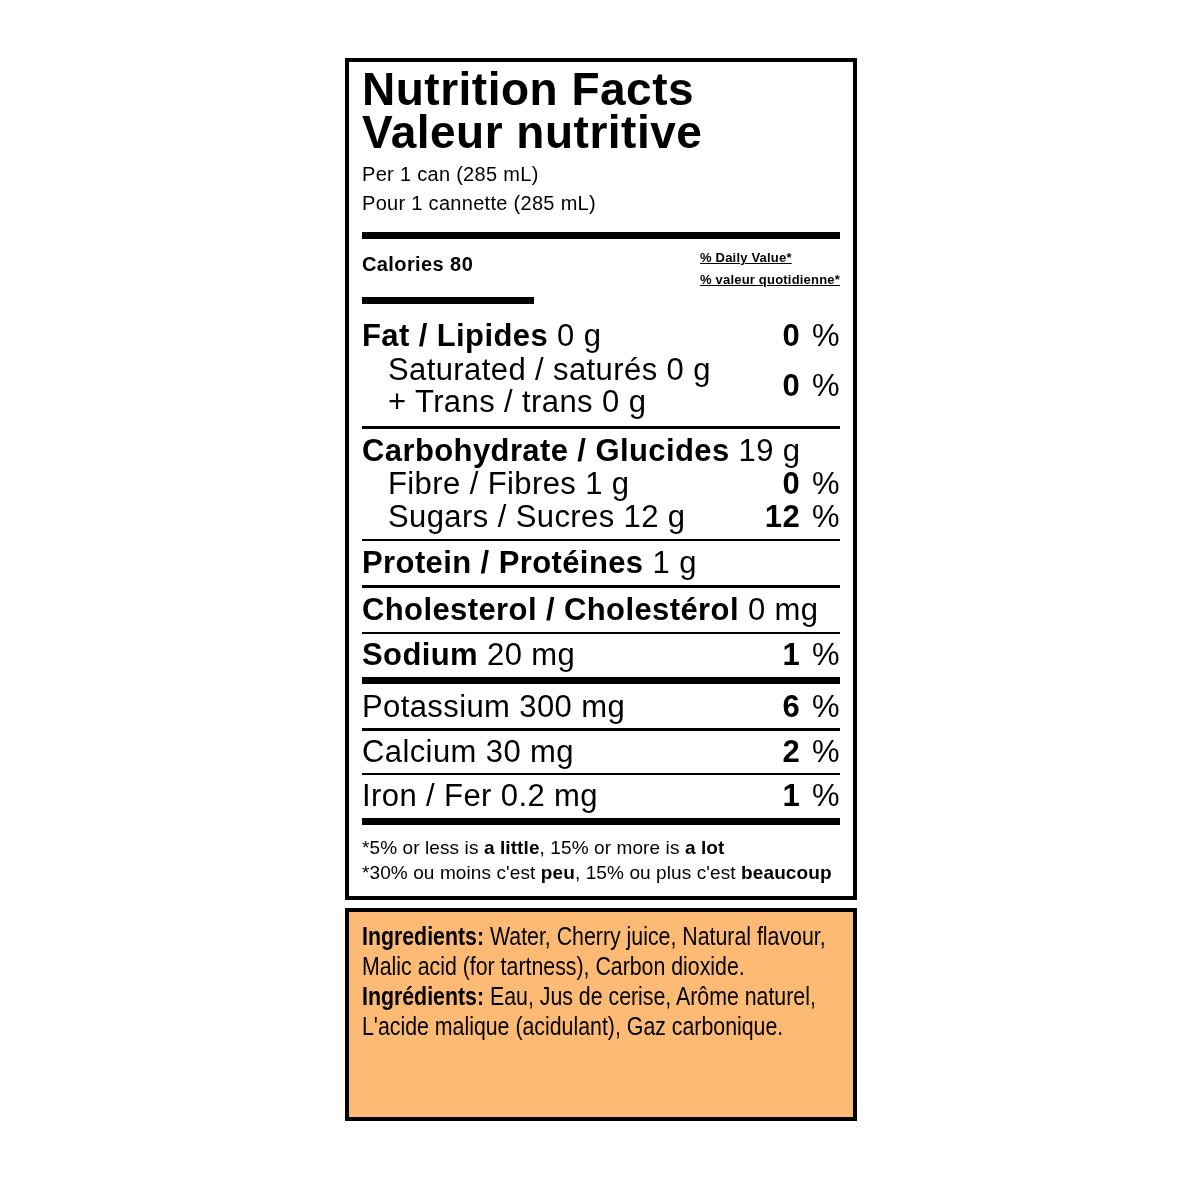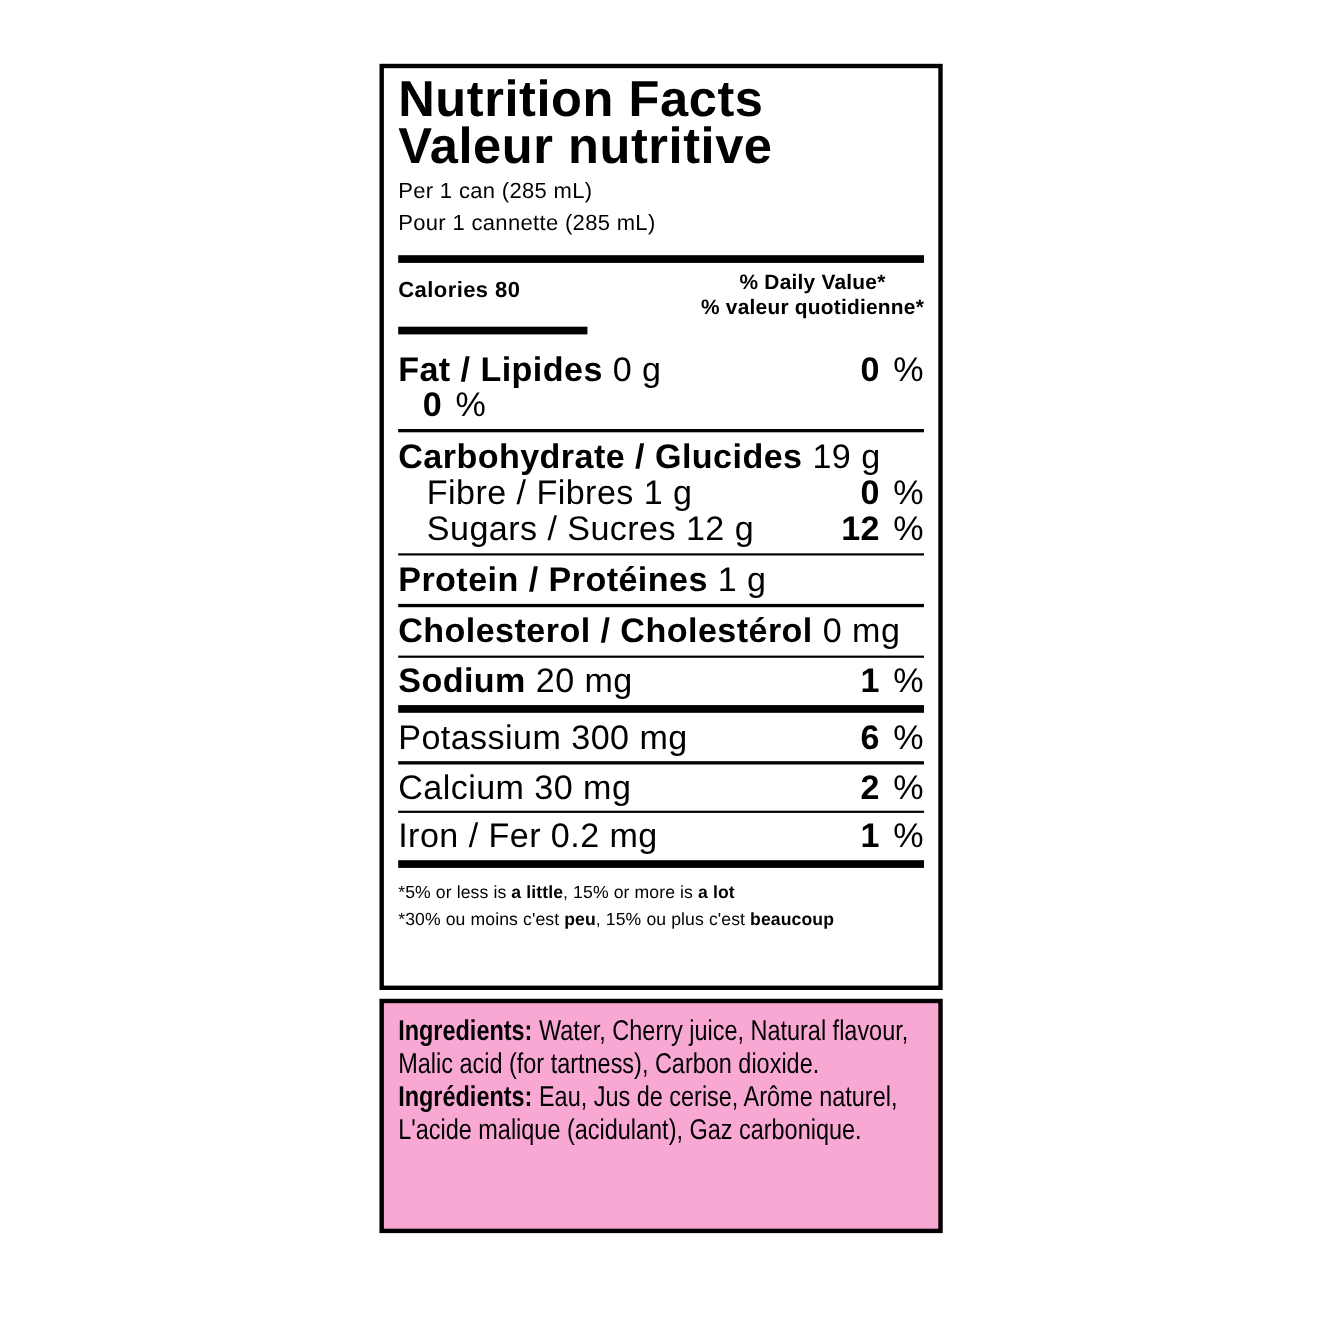--- a/index.html
+++ b/index.html
@@ -19,43 +19,43 @@
     overflow: hidden;
   }
   .title { font-size: 46px; font-weight: bold; line-height: 43px; letter-spacing: 0.5px; white-space: nowrap; }
   .serving { font-size: 20px; line-height: 29px; letter-spacing: 0.3px; white-space: nowrap; }
   .serving.first { margin-top: 6px; }
   .bar  { height: 7px;  background: #000; }
   .bar.top { margin-top: 14px; }
   .rule { height: 2.5px; background: #000; }
   .cal-row { display: flex; justify-content: space-between; align-items: flex-start; margin-top: 8px; }
   .cal-label { font-size: 20px; font-weight: bold; line-height: 34px; letter-spacing: 0.4px; white-space: nowrap; }
-  .dv-header { font-size: 19px; font-weight: bold; line-height: 22px; text-align: center; letter-spacing: 0.2px; }
+  .dv-header { font-size: 13px; font-weight: bold; line-height: 22px; text-align: left; letter-spacing: 0.2px; text-decoration: underline; }
   .cal-underline { width: 172px; height: 7px; background: #000; margin-top: 6px; }
   .row {
     display: flex; justify-content: space-between; align-items: center;
     font-size: 31px; line-height: 28px; letter-spacing: 0.4px;
   }
   .row .lbl { white-space: nowrap; }
   .b { font-weight: bold; }
   .sub { padding-left: 26px; }
   .group-lines { line-height: 32px; }
   .dv { display: flex; align-items: center; flex-shrink: 0; }
   .dv .num { font-weight: bold; min-width: 40px; text-align: right; }
   .dv .pct { min-width: 27px; text-align: right; margin-left: 12px; }
   .mt18 { margin-top: 18px; } .mt9 { margin-top: 9px; }
   .mt8 { margin-top: 8px; }  .mt7 { margin-top: 7px; }
   .mt5 { margin-top: 5px; }  .mt4 { margin-top: 4px; }
-  .footnote { margin-top: 10px; font-size: 16px; line-height: 25px; letter-spacing: 0.1px; white-space: nowrap; }
+  .footnote { margin-top: 10px; font-size: 19px; line-height: 25px; letter-spacing: 0.1px; white-space: nowrap; }
   .ing-box {
     position: absolute;
     left: 345px; top: 908px;
     width: 512px; height: 213px;
     border: 4px solid #000;
-    background: #f9a8d4;
+    background: #fdba74;
     padding: 9px 13px;
     overflow: hidden;
   }
   .ing-inner {
     width: 122%;
     transform: scaleX(0.82);
     transform-origin: 0 0;
     font-size: 26px;
     line-height: 30px;
   }
@@ -82,20 +82,24 @@
 
   <div class="row mt18">
     <div class="lbl"><span class="b">Fat / Lipides</span> <span>0 g</span></div>
     <div class="dv">
         <span class="num">0</span>
         <span class="pct">%</span>
       </div>
   </div>
 
   <div class="row mt4">
+    <div class="lbl sub group-lines">
+      <div>Saturated / saturés 0 g</div>
+      <div>+ Trans / trans 0 g</div>
+    </div>
     <div class="dv">
         <span class="num">0</span>
         <span class="pct">%</span>
       </div>
   </div>
 
   <div class="rule mt8"></div>
 
   <div class="row mt8">
     <div class="lbl"><span class="b">Carbohydrate / Glucides</span> <span>19 g</span></div>

